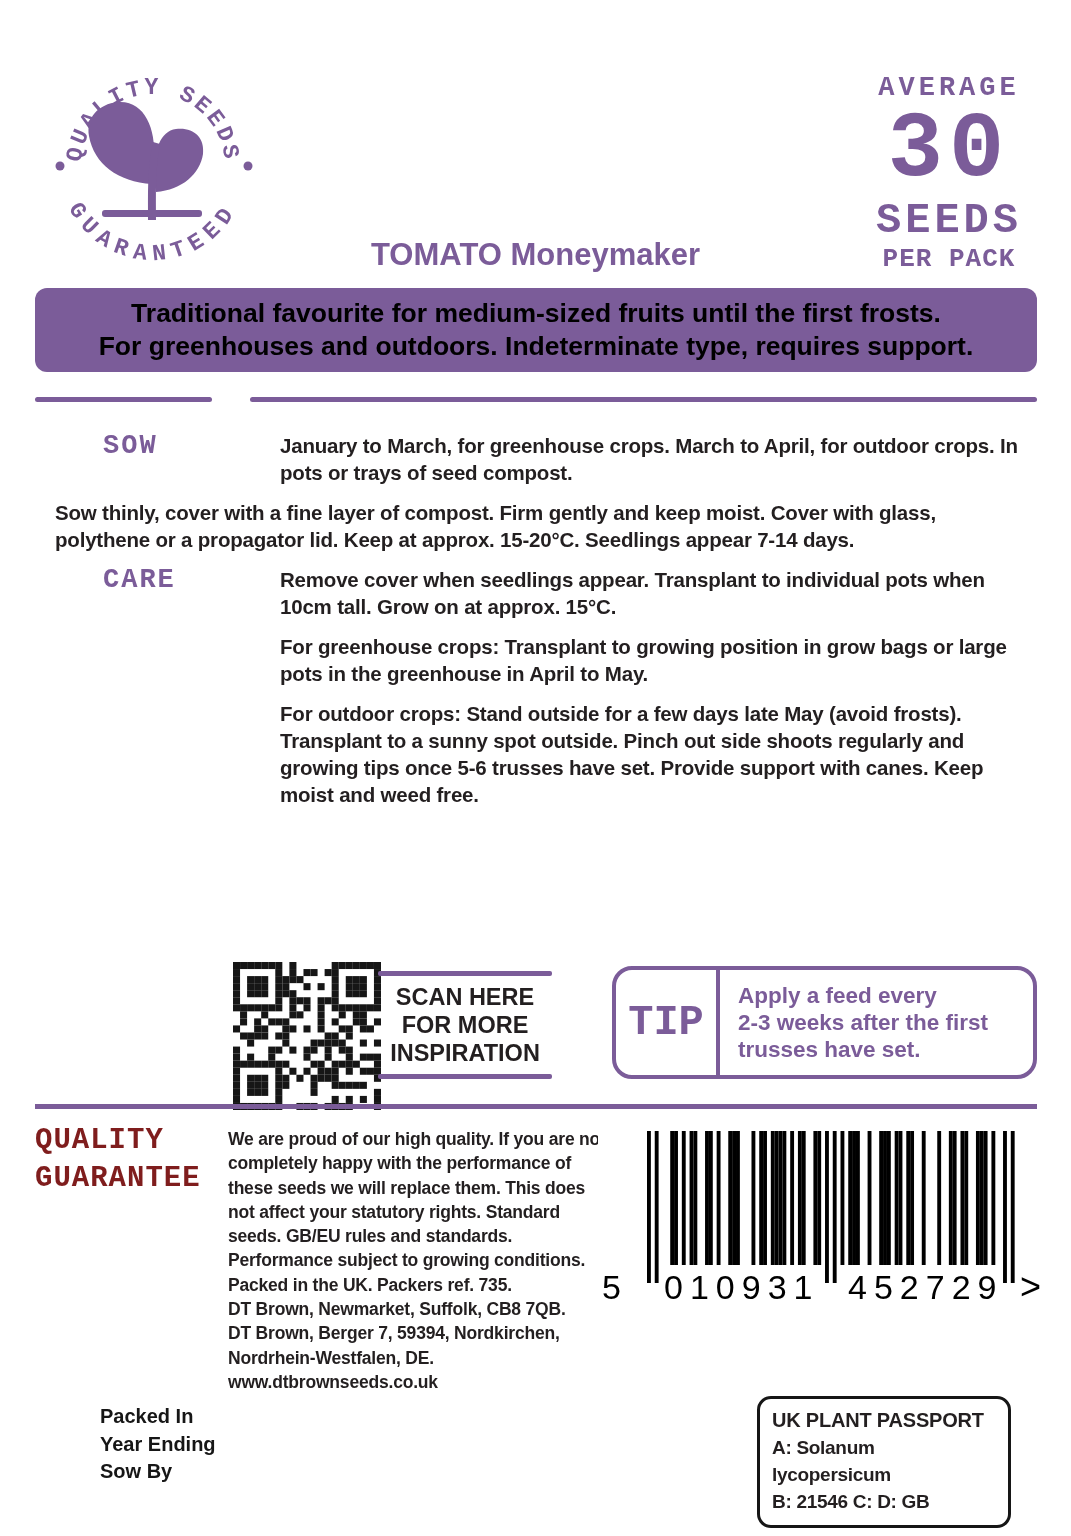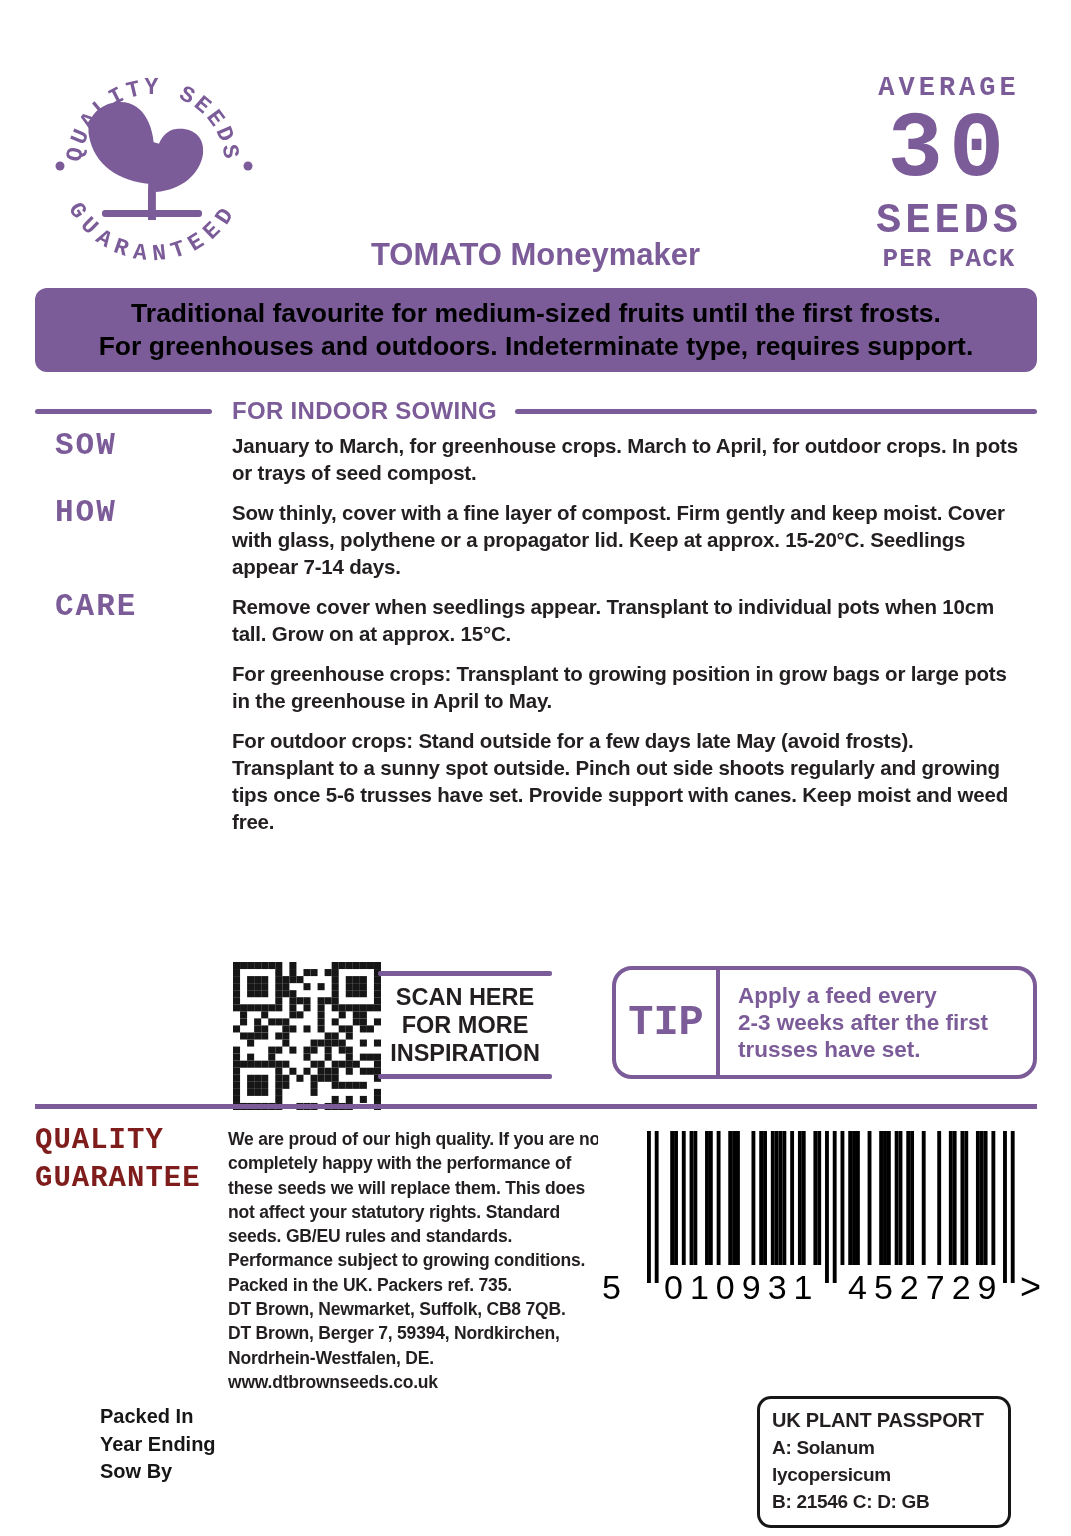--- a/index.html
+++ b/index.html
@@ -35,21 +35,21 @@
   .sec .line{height:5px;background:#7b5c99;border-radius:3px}
   .sec .line-l{width:177px;margin-right:20px}
   .sec .line-r{flex:1;margin-left:18px}
   .sec .txt{font-size:24px;font-weight:bold;color:#7b5c99;letter-spacing:.3px;white-space:nowrap}
 
   
   .rows{left:55px;right:52px;top:432px}
   .row{display:flex;margin-bottom:13px}
   .row .lbl{
     width:177px;flex:none;font-family:"Liberation Mono",monospace;font-weight:bold;
-    font-size:31px;letter-spacing:2px;color:#7b5c99;line-height:28px;
+    font-size:27px;letter-spacing:2px;color:#7b5c99;line-height:28px;margin-left:48px;
   }
   .row .txt{flex:1;font-size:20.5px;font-weight:bold;line-height:27px;letter-spacing:-.2px}
 
   
   .qr{left:233px;top:962px;width:148px;height:148px}
 
   
   .scan{left:378px;top:971px;width:174px;text-align:center}
   .scan .bar{height:5px;background:#7b5c99;border-radius:2px}
   .scan .txt{font-size:23.5px;font-weight:bold;line-height:28px;padding:7px 0;white-space:pre-line}
@@ -133,31 +133,29 @@
   <div class="l3">PER PACK</div>
 </div>
 
 <div class="abs title">TOMATO Moneymaker</div>
 
 <div class="abs banner">Traditional favourite for medium-sized fruits until the first frosts.
 For greenhouses and outdoors. Indeterminate type, requires support.</div>
 
 <div class="abs sec">
   <div class="line line-l"></div>
-  <div class="txt">FOR INDOOR SOWING</div>
   <div class="line line-r"></div>
 </div>
 
 <div class="abs rows">
   <div class="row">
     <div class="lbl">SOW</div>
     <div class="txt">January to March, for greenhouse crops. March to April, for outdoor crops. In pots or trays of seed compost.</div>
   </div>
   <div class="row">
-    <div class="lbl">HOW</div>
     <div class="txt">Sow thinly, cover with a fine layer of compost. Firm gently and keep moist. Cover with glass, polythene or a propagator lid. Keep at approx. 15-20°C. Seedlings appear 7-14 days.</div>
   </div>
   <div class="row">
     <div class="lbl">CARE</div>
     <div class="txt">Remove cover when seedlings appear. Transplant to individual pots when 10cm tall. Grow on at approx. 15°C.</div>
   </div>
   <div class="row">
     <div class="lbl"></div>
     <div class="txt">For greenhouse crops: Transplant to growing position in grow bags or large pots in the greenhouse in April to May.</div>
   </div>

